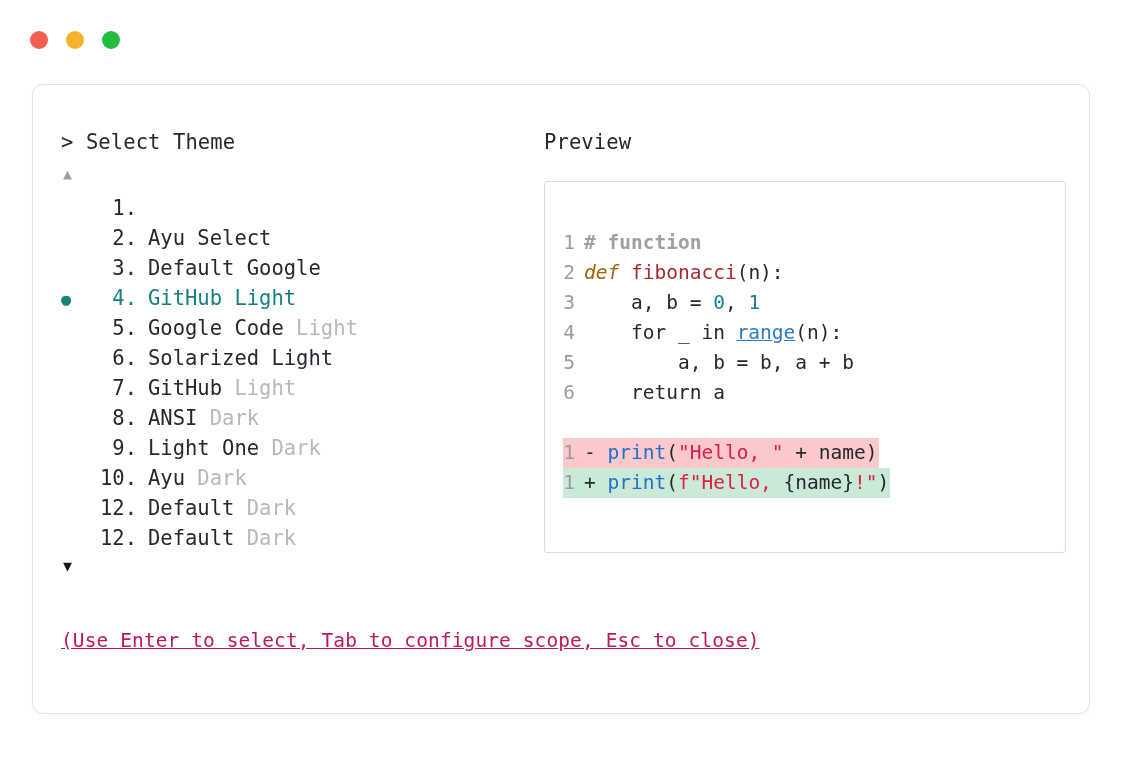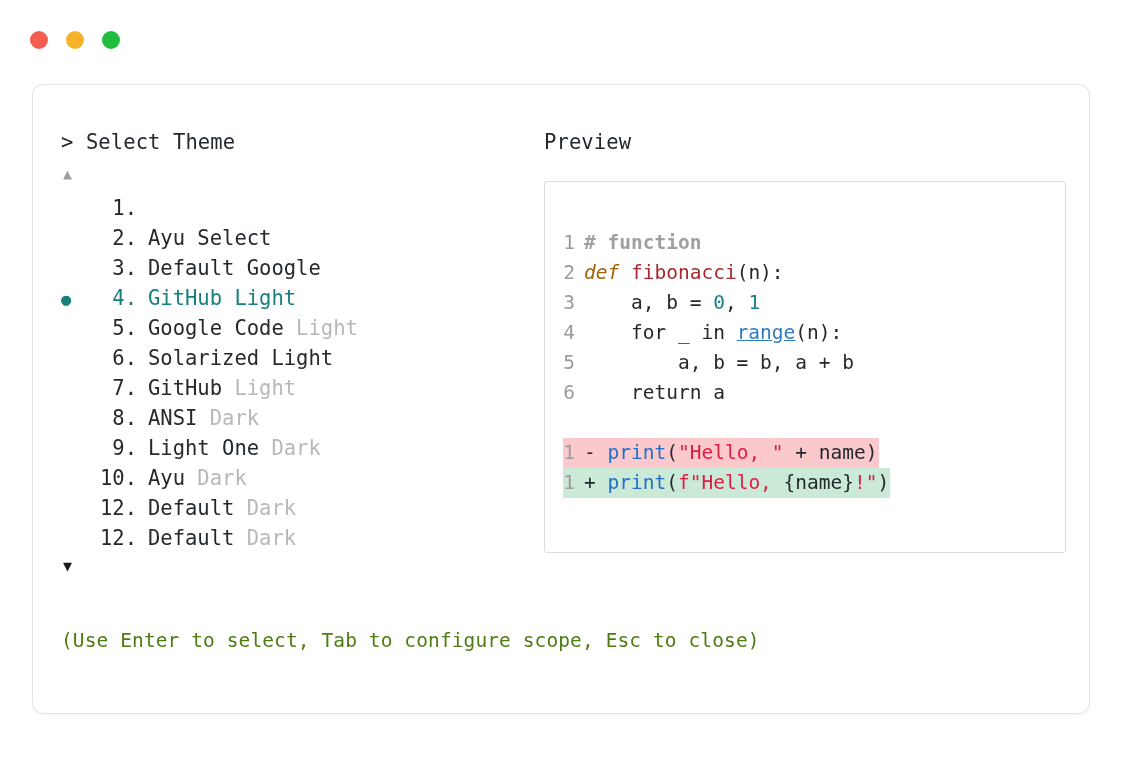--- a/index.html
+++ b/index.html
@@ -107,23 +107,24 @@
   .theme-row.selected .idx,
   .theme-row.selected .label,
   .theme-row.selected .variant { color: #17807d; }
 
   
   .hint {
     position: absolute;
     left: 28px;
     top: 544px;
     font-size: 19.5px;
-    color: #4d7c0f;
+    color: #be185d;
     white-space: pre;
     letter-spacing: 0.1px;
+    text-decoration: underline;
   }
 
   
   .preview-panel {
     margin-top: 26px;
     width: 522px;
     height: 372px;
     box-sizing: border-box;
     border: 1.5px solid #dcdcdc;
     border-radius: 3px;

